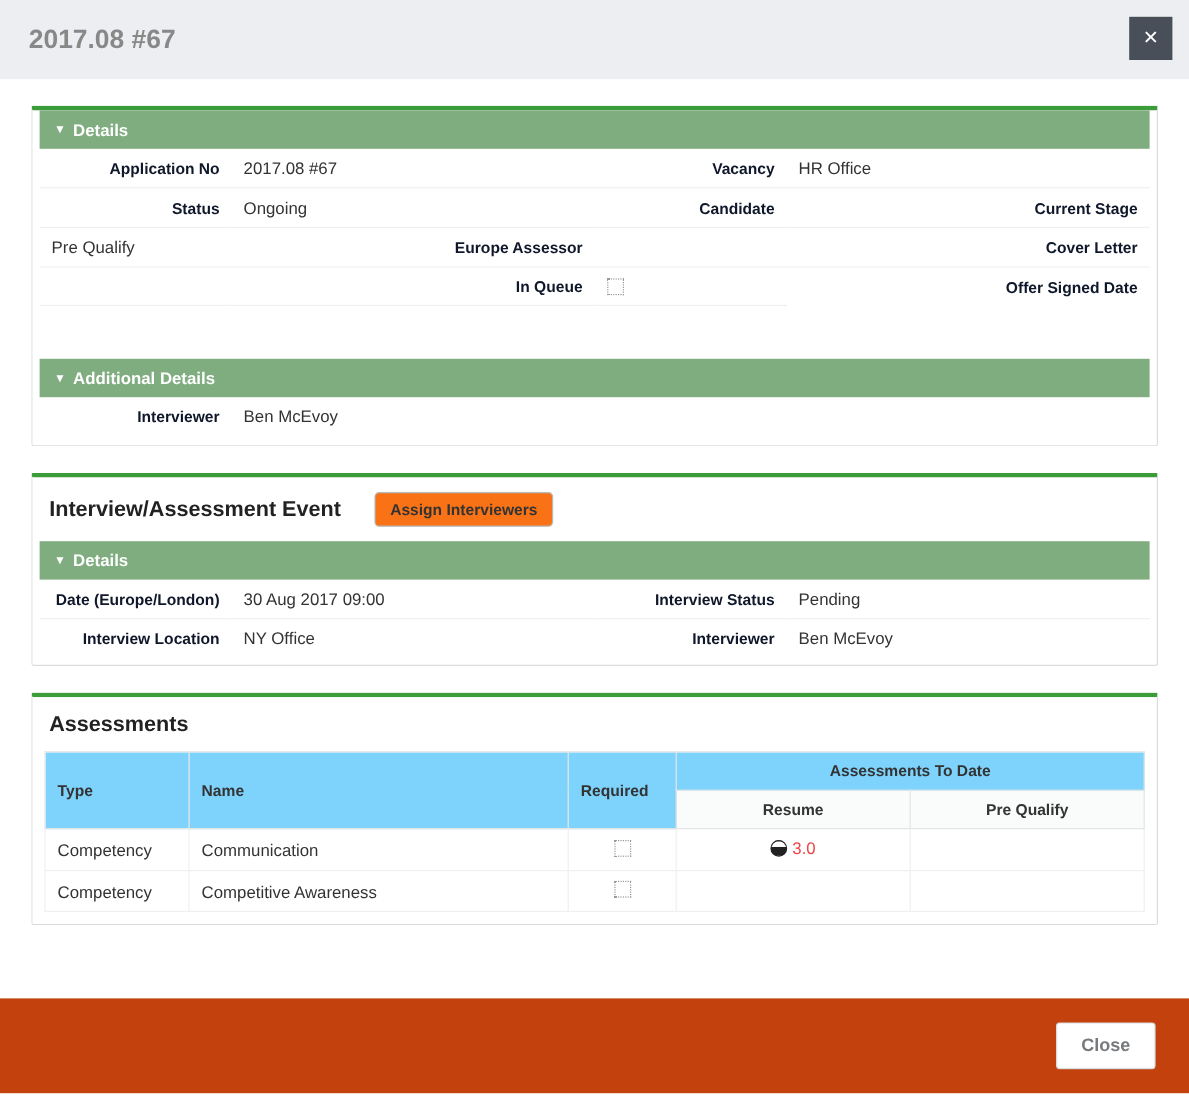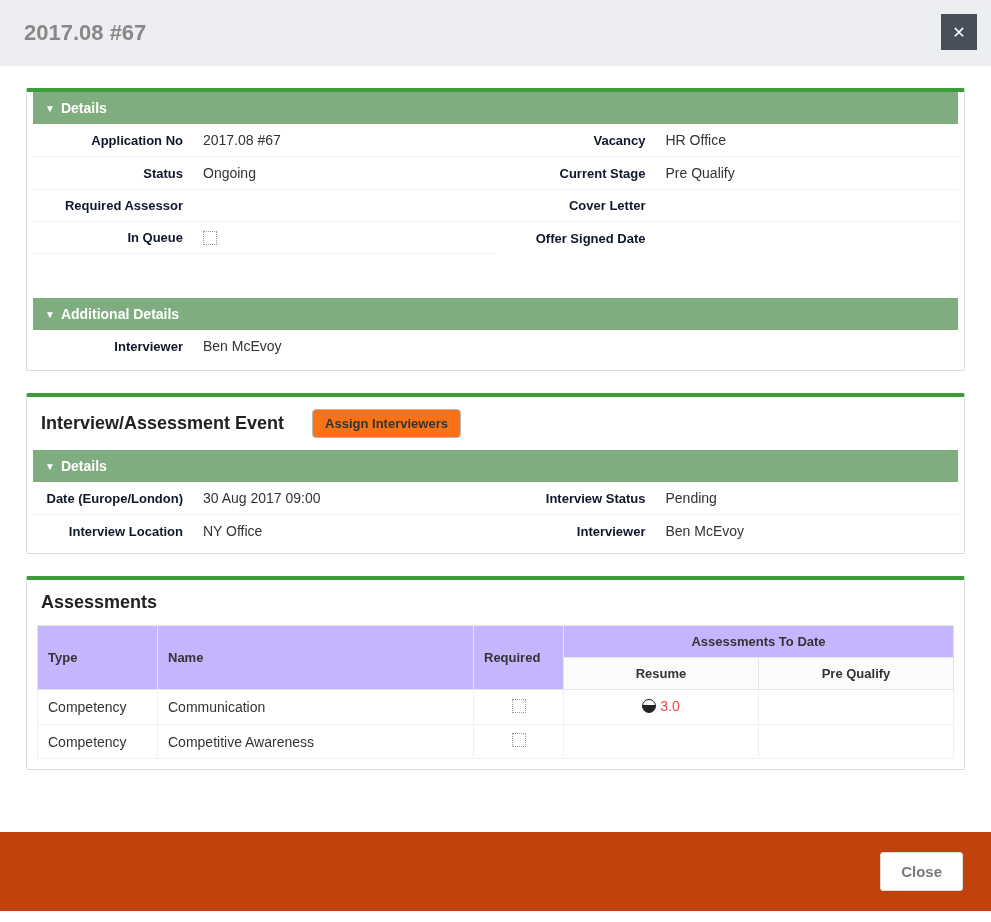--- a/index.html
+++ b/index.html
@@ -117,21 +117,21 @@
     border: 1px dotted #999;
     display: inline-block;
   }
   .assess-wrap { padding: 0 10px 10px 10px; }
   table.assess {
     width: 100%;
     border-collapse: collapse;
     border: 1px solid #e3e5e7;
   }
   table.assess th {
-    background: #c4b5fd;
+    background: #7dd3fc;
     border: 1px solid #e3e5e7;
     padding: 8px 10px;
     font-weight: 700;
     font-size: 13px;
     color: #333;
     text-align: left;
   }
   table.assess th.parent { text-align: center; }
   table.assess th.sub { text-align: center; background: #fafbfb; }
   table.assess td {
@@ -190,24 +190,25 @@
       <span>Details</span>
     </div>
     <div class="form-grid">
       <div class="label">Application No</div>
       <div class="value">2017.08 #67</div>
       <div class="label">Vacancy</div>
       <div class="value">HR Office</div>
 
       <div class="label">Status</div>
       <div class="value">Ongoing</div>
+      <div class="label">Candidate</div>
 
       <div class="label">Current Stage</div>
       <div class="value">Pre Qualify</div>
-      <div class="label">Required Assessor</div>
+      <div class="label">Europe Assessor</div>
       <div class="value"></div>
 
       <div class="label">Cover Letter</div>
       <div class="value"></div>
       <div class="label">In Queue</div>
       <div class="value">
           <span class="checkbox-ph"></span>
         </div>
 
       <div class="label noborder">Offer Signed Date</div>

